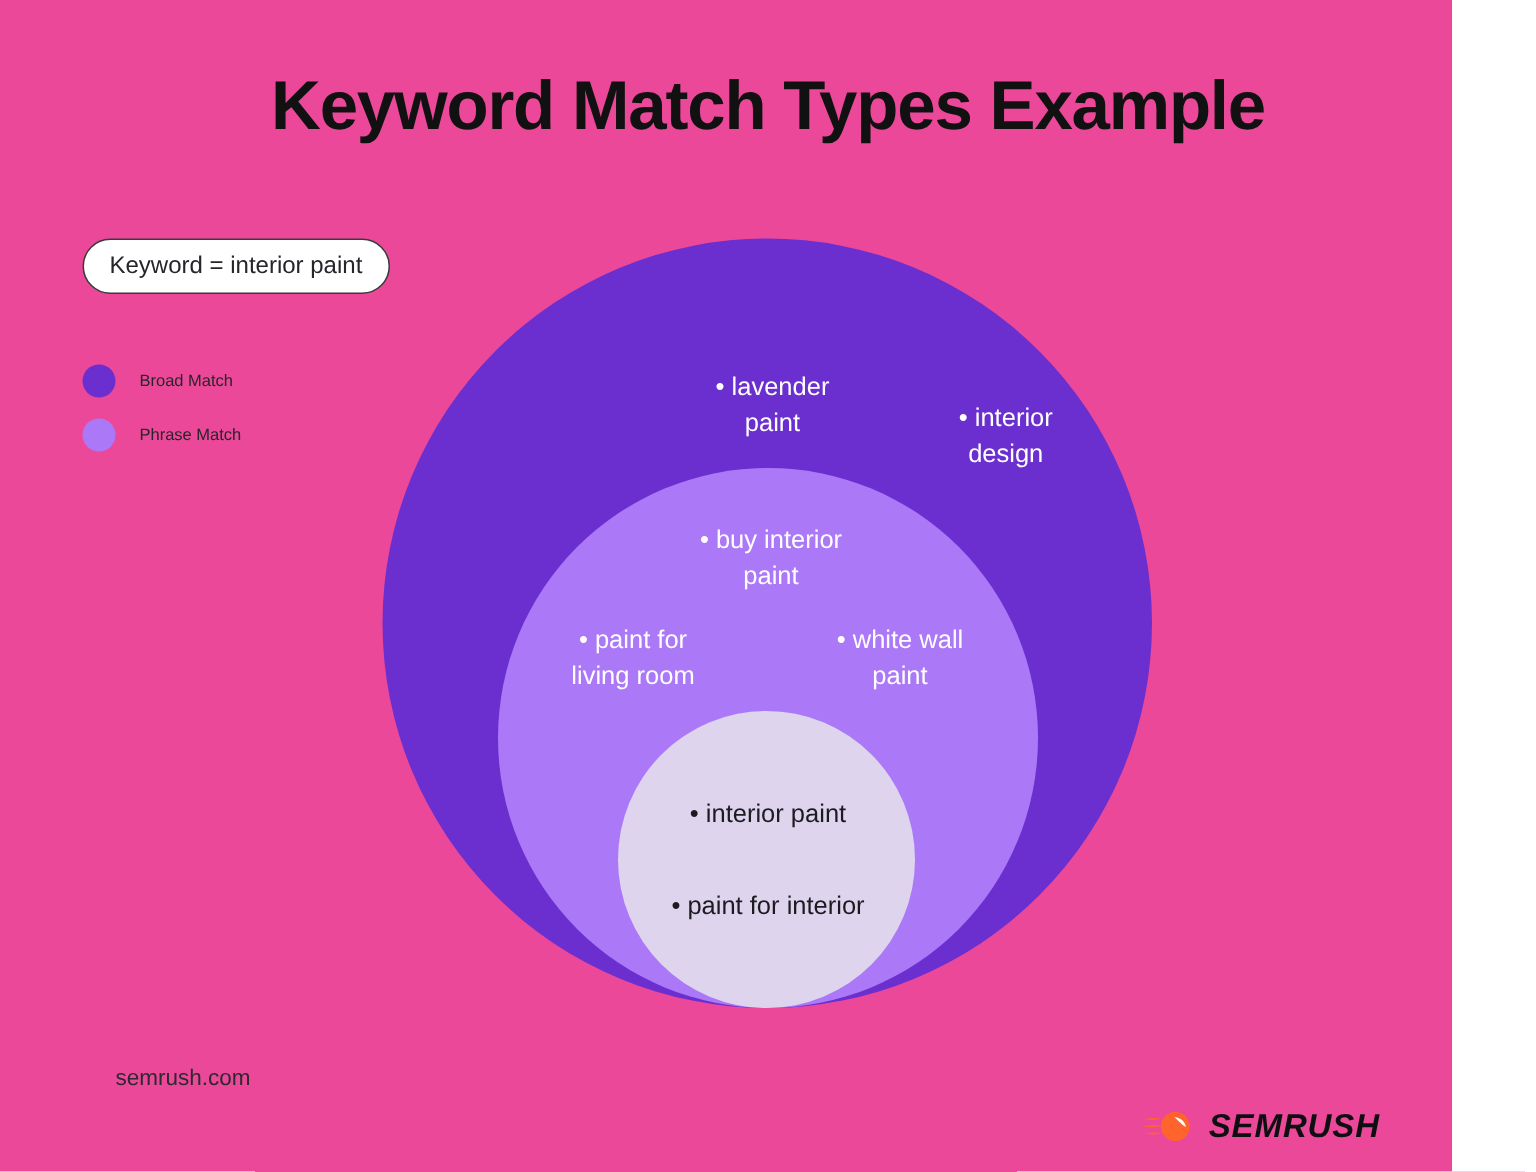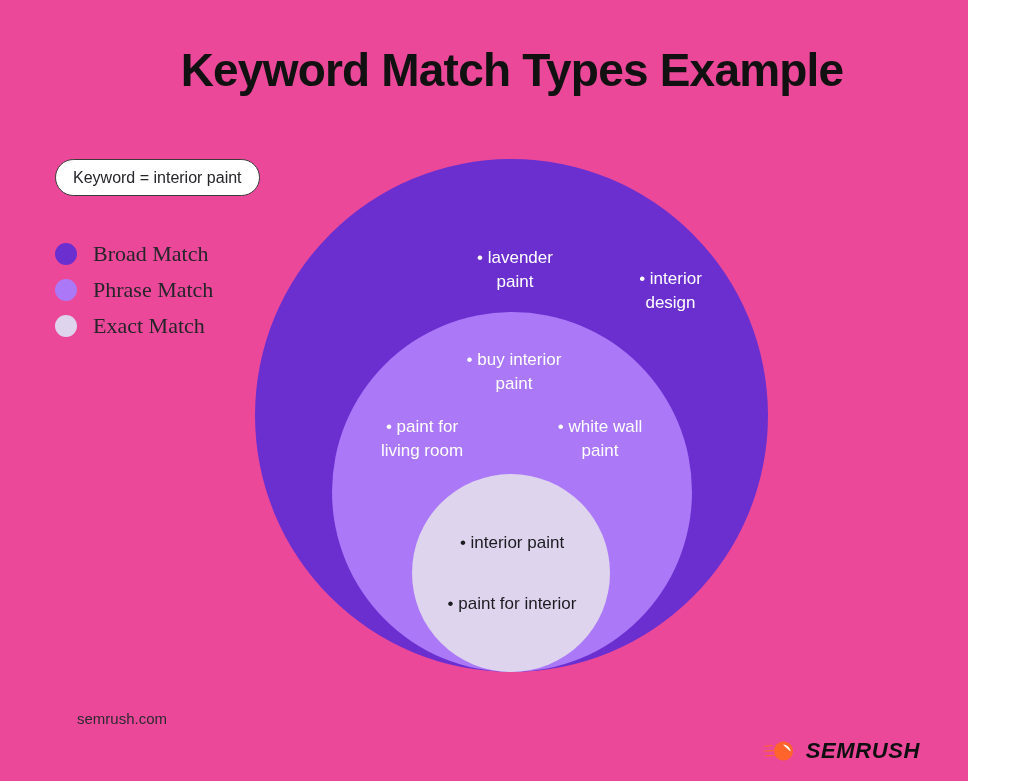--- a/index.html
+++ b/index.html
@@ -66,24 +66,23 @@
     margin-bottom: 0px;
   }
   .legend-dot {
     width: 22px;
     height: 22px;
     border-radius: 50%;
     flex: 0 0 auto;
     margin-right: 16px;
   }
   .legend-label {
-    font-size: 22px;
+    font-size: 11px;
     color: #25252a;
     white-space: nowrap;
-    font-family: Liberation Serif, serif;
   }
 
   
   #venn {
     position: absolute;
     left: 0;
     top: 0;
     width: 1024px;
     height: 781px;
   }
@@ -180,24 +179,20 @@
     <div class="legend-row">
       <span class="legend-dot" style="background:#6b2fd0"></span>
       <span class="legend-label">Broad Match</span>
     </div>
 
     <div class="legend-row">
       <span class="legend-dot" style="background:#ab78f7"></span>
       <span class="legend-label">Phrase Match</span>
     </div>
 
-    <div class="legend-row">
-      <span class="legend-dot" style="background:#ded4ee"></span>
-      <span class="legend-label">Exact Match</span>
-    </div>
 
   </div>
 
   <div id="venn">
 
     <div class="circle" id="circle-broad" style="background:#6b2fd0"></div>
 
     <div class="circle" id="circle-phrase" style="background:#ab78f7"></div>
 
     <div class="circle" id="circle-exact" style="background:#ded4ee"></div>

